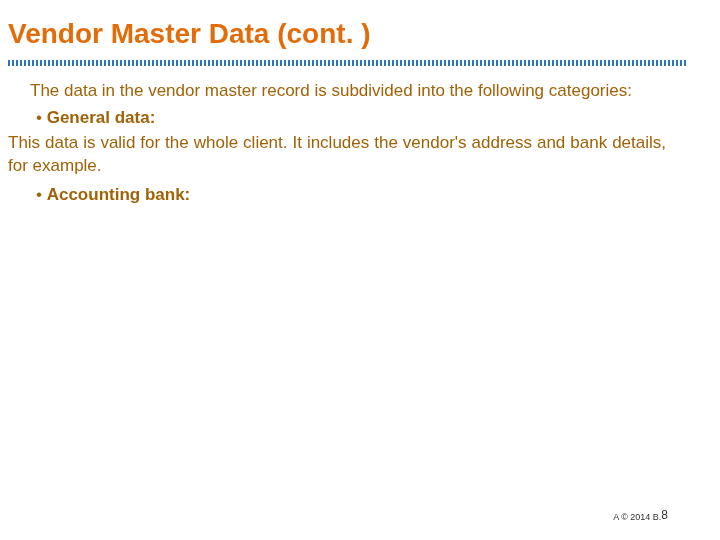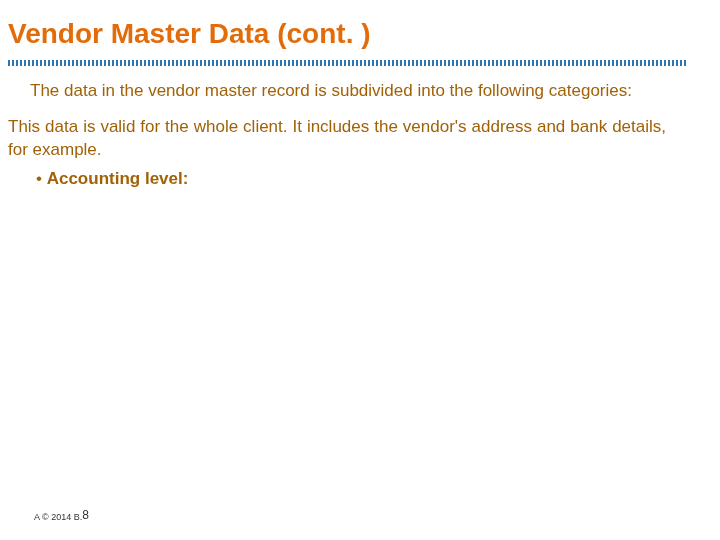--- a/index.html
+++ b/index.html
@@ -33,49 +33,50 @@
   .bullet {
     padding-left: 18px;
     text-indent: -12px;
     margin: 2px 0;
   }
   .bullet::before { content: "• "; }
   .bullet b { font-weight: bold; }
   .desc {
     text-align: justify;
     font-size: 17px;
-    margin: 13px 0 6px -22px;
+    margin: 2px 0 6px -22px;
     padding-right: 0;
     width: calc(100% + 22px);
   }
   .footer {
     position: absolute;
     bottom: 18px;
     left: 0;
     right: 0;
     display: flex;
-    justify-content: flex-start;
+    justify-content: flex-end;
     align-items: flex-end;
     padding: 0 28px 0 34px;
     font-size: 9px;
     color: #333;
   }
   .page { font-size: 12px; color: #333; }
 </style>
 </head>
 <body>
 
 <div class="slide">
   <div class="title">Vendor Master Data (cont. )</div>
   <div class="divider"></div>
   <div class="content">
     <div class="intro">The data in the vendor master record is subdivided into the following categories:</div>
 
+    <div class="bullet"><b>General data:</b></div>
     <div class="desc">This data is valid for the whole client. It includes the vendor's address and bank details, for example.</div>
 
-    <div class="bullet"><b>Accounting level:</b></div>
+    <div class="bullet"><b>Accounting bank:</b></div>
   </div>
 
   <div class="footer">
     <span>A © 2014 B.</span>
     <span class="page">8</span>
   </div>
 </div>
 
 </body></html>

